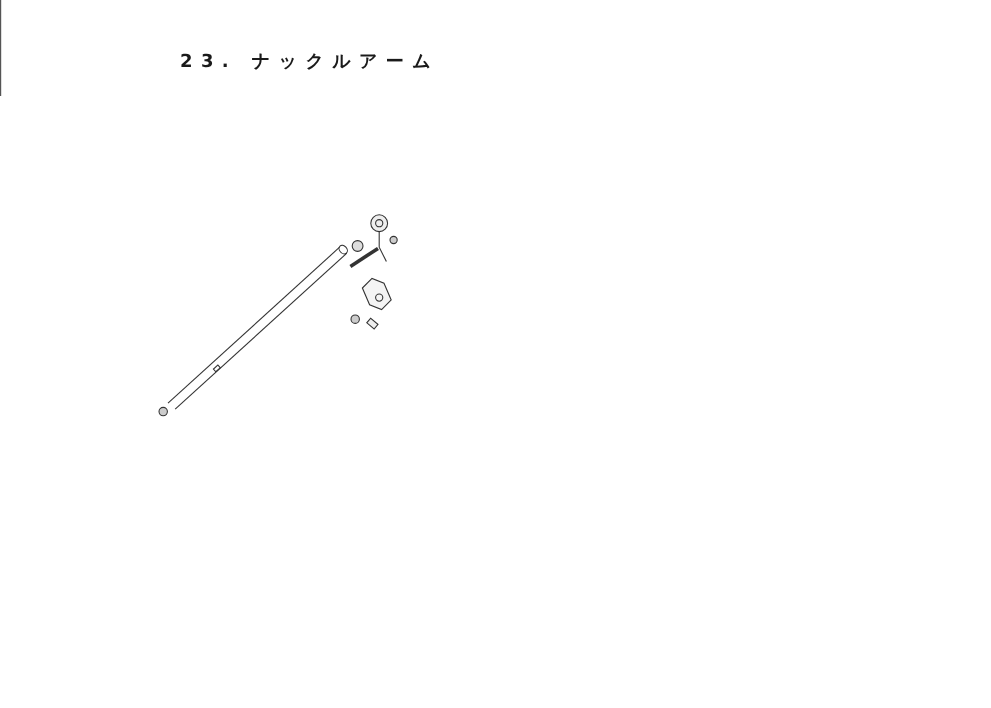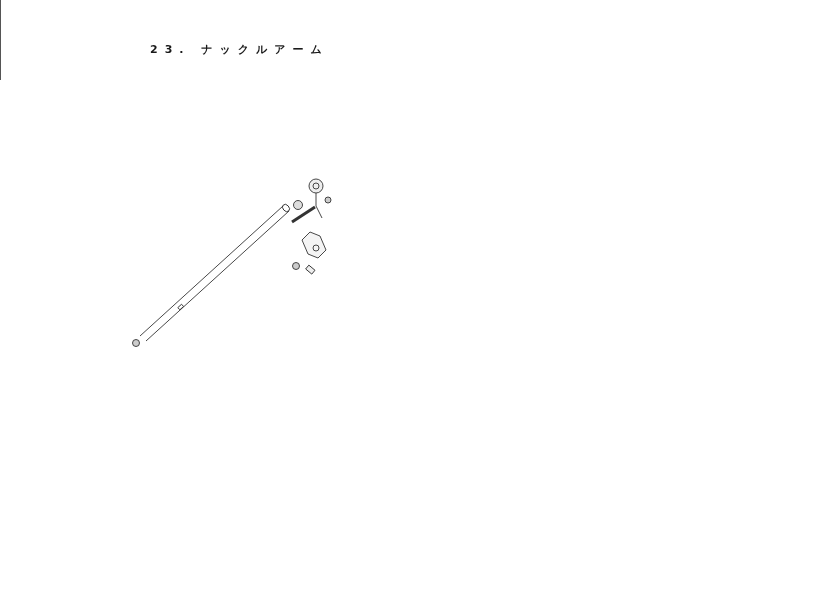--- a/index.html
+++ b/index.html
@@ -1,21 +1,21 @@
 <!DOCTYPE html>
 <html><head>
 <meta charset="utf-8">
 <style>
   html, body { margin:0; padding:0; background:#ffffff; }
   body { width:826px; height:590px; position:relative; overflow:hidden; color:#1a1a1a;
          font-family:"DejaVu Sans Mono","Liberation Mono", monospace; }
   .abs { position:absolute; }
   .left-edge { left:0; top:0; width:1px; height:80px; background:#555; }
 
-  .left-title { left:150px; top:42px; font-family:"DejaVu Sans", sans-serif; font-size:11px;
+  .left-title { left:150px; top:42px; font-family:"DejaVu Sans", sans-serif; font-size:15px;
                 font-weight:bold; letter-spacing:7px; white-space:nowrap; }
 
   .diagram { left:80px; top:140px; width:330px; height:270px; }
 </style>
 </head>
 <body>
 
 <div class="abs left-edge"></div>
 
 <div class="abs left-title">23. ナックルアーム</div>

